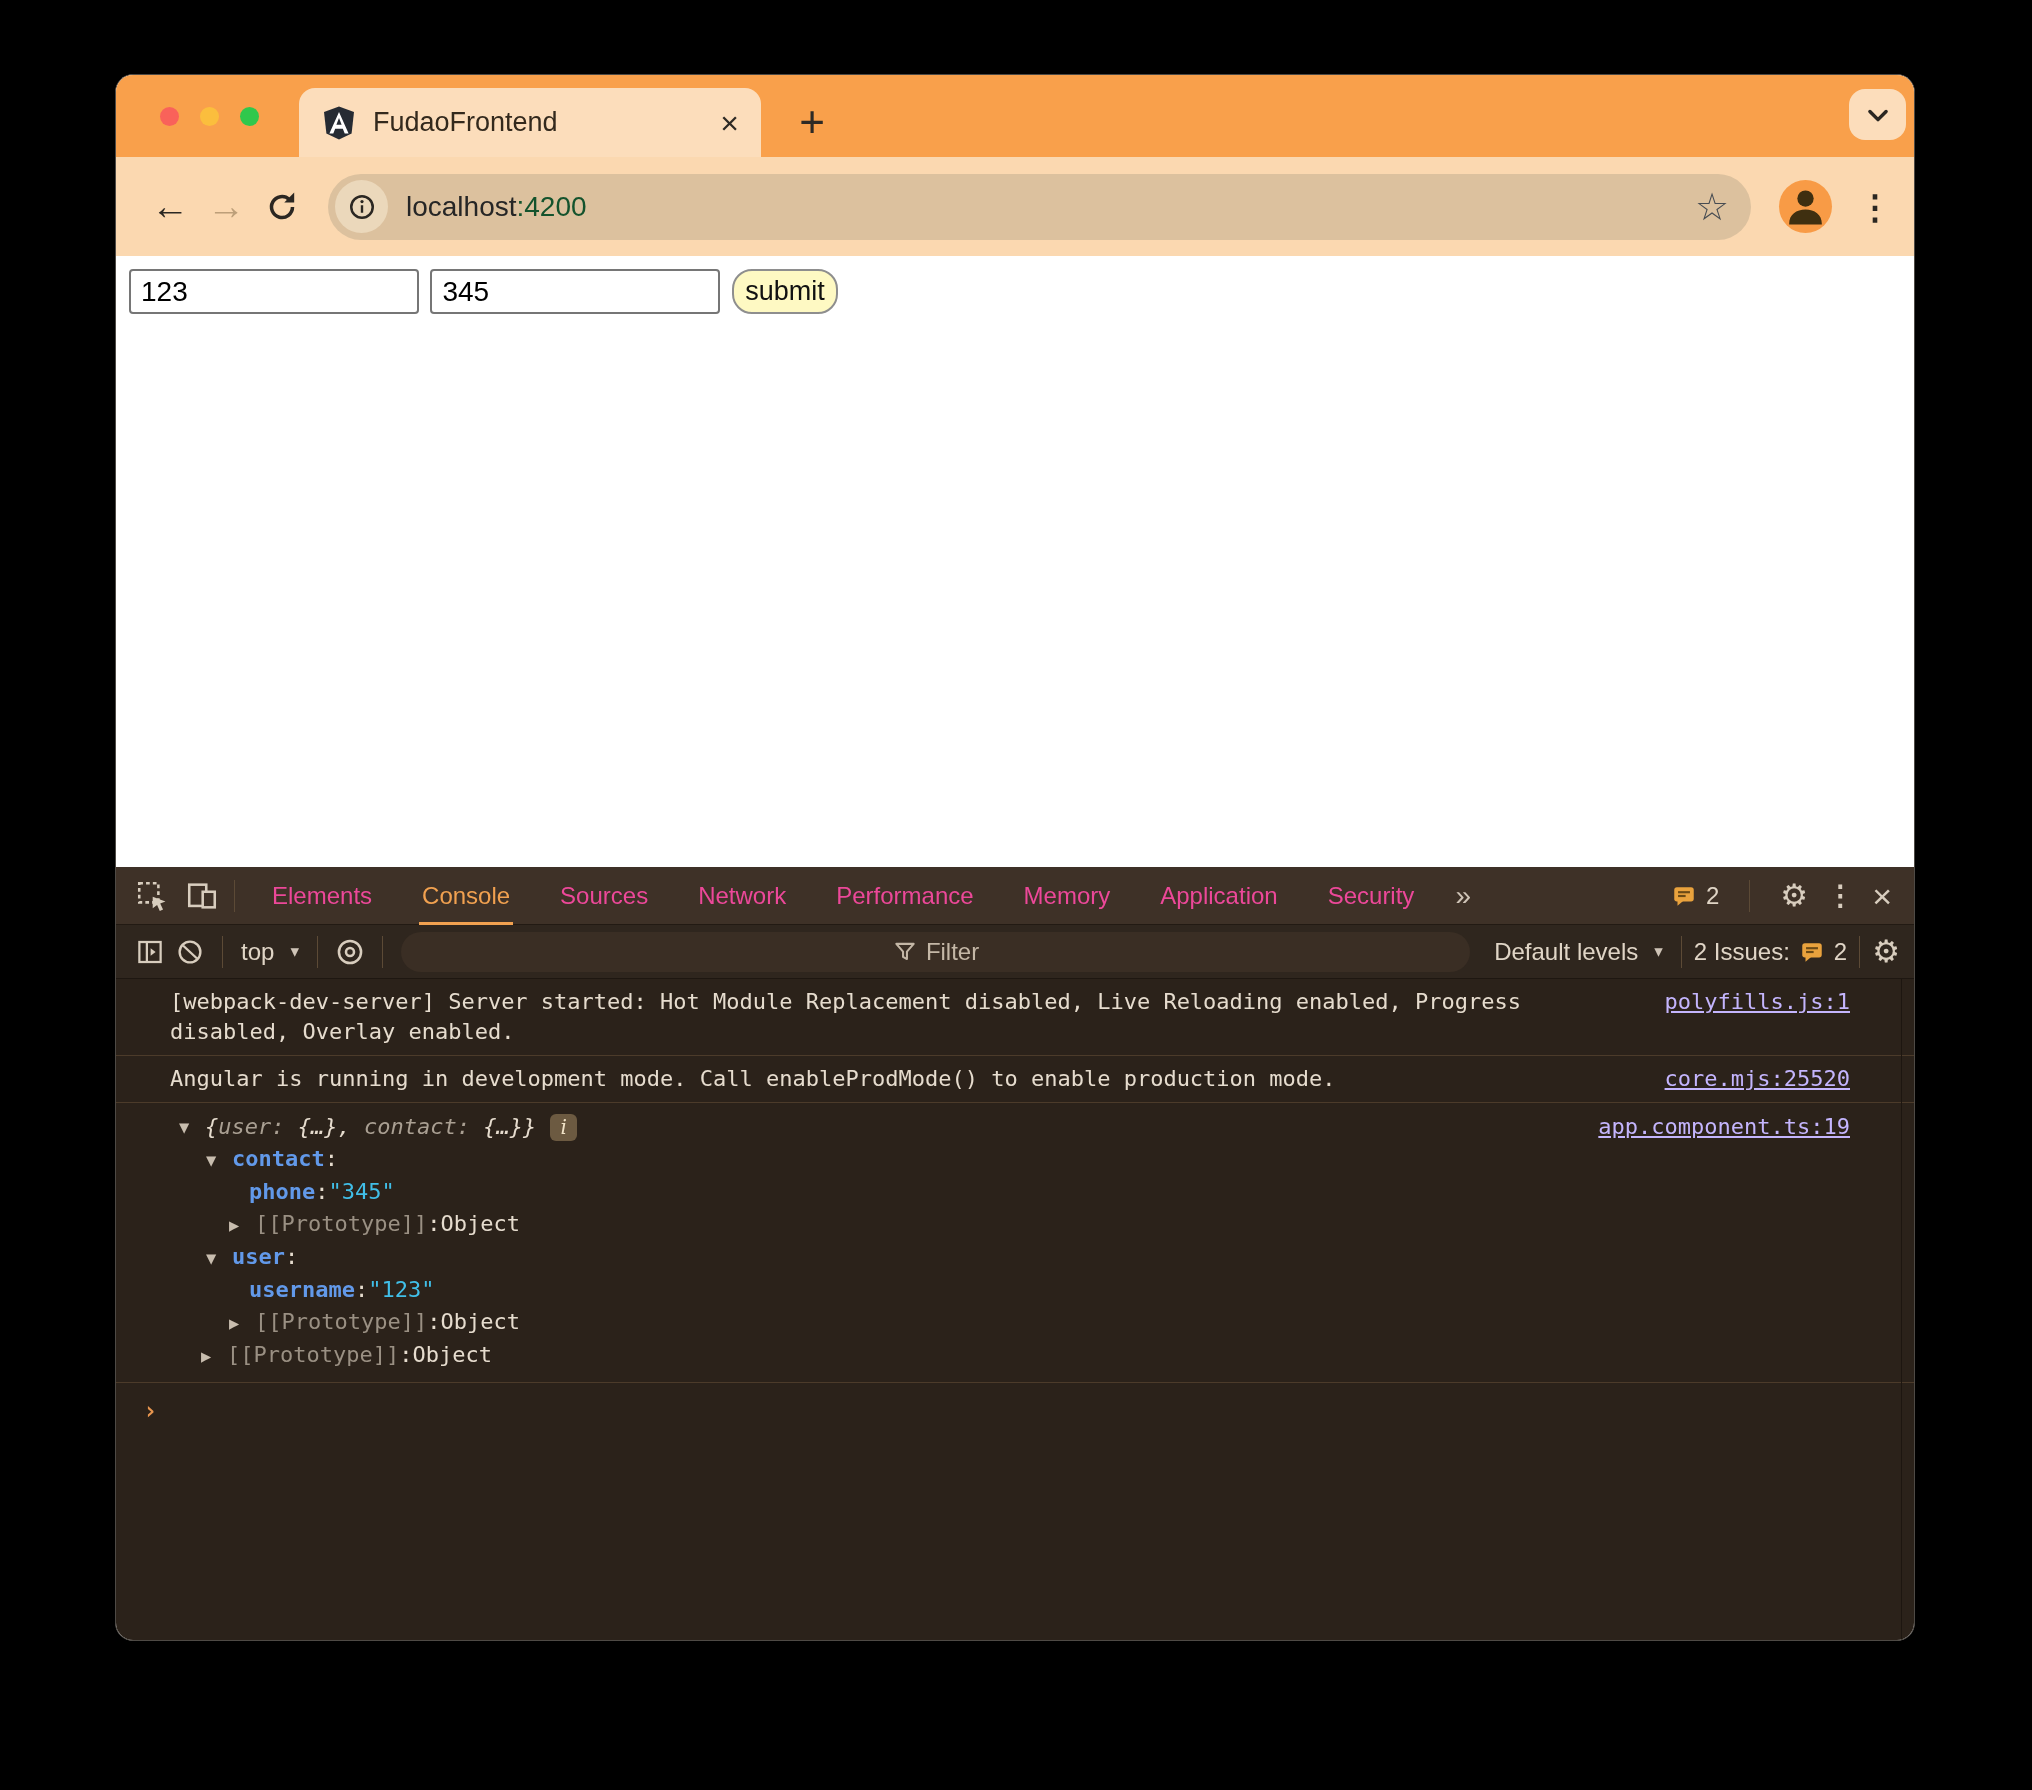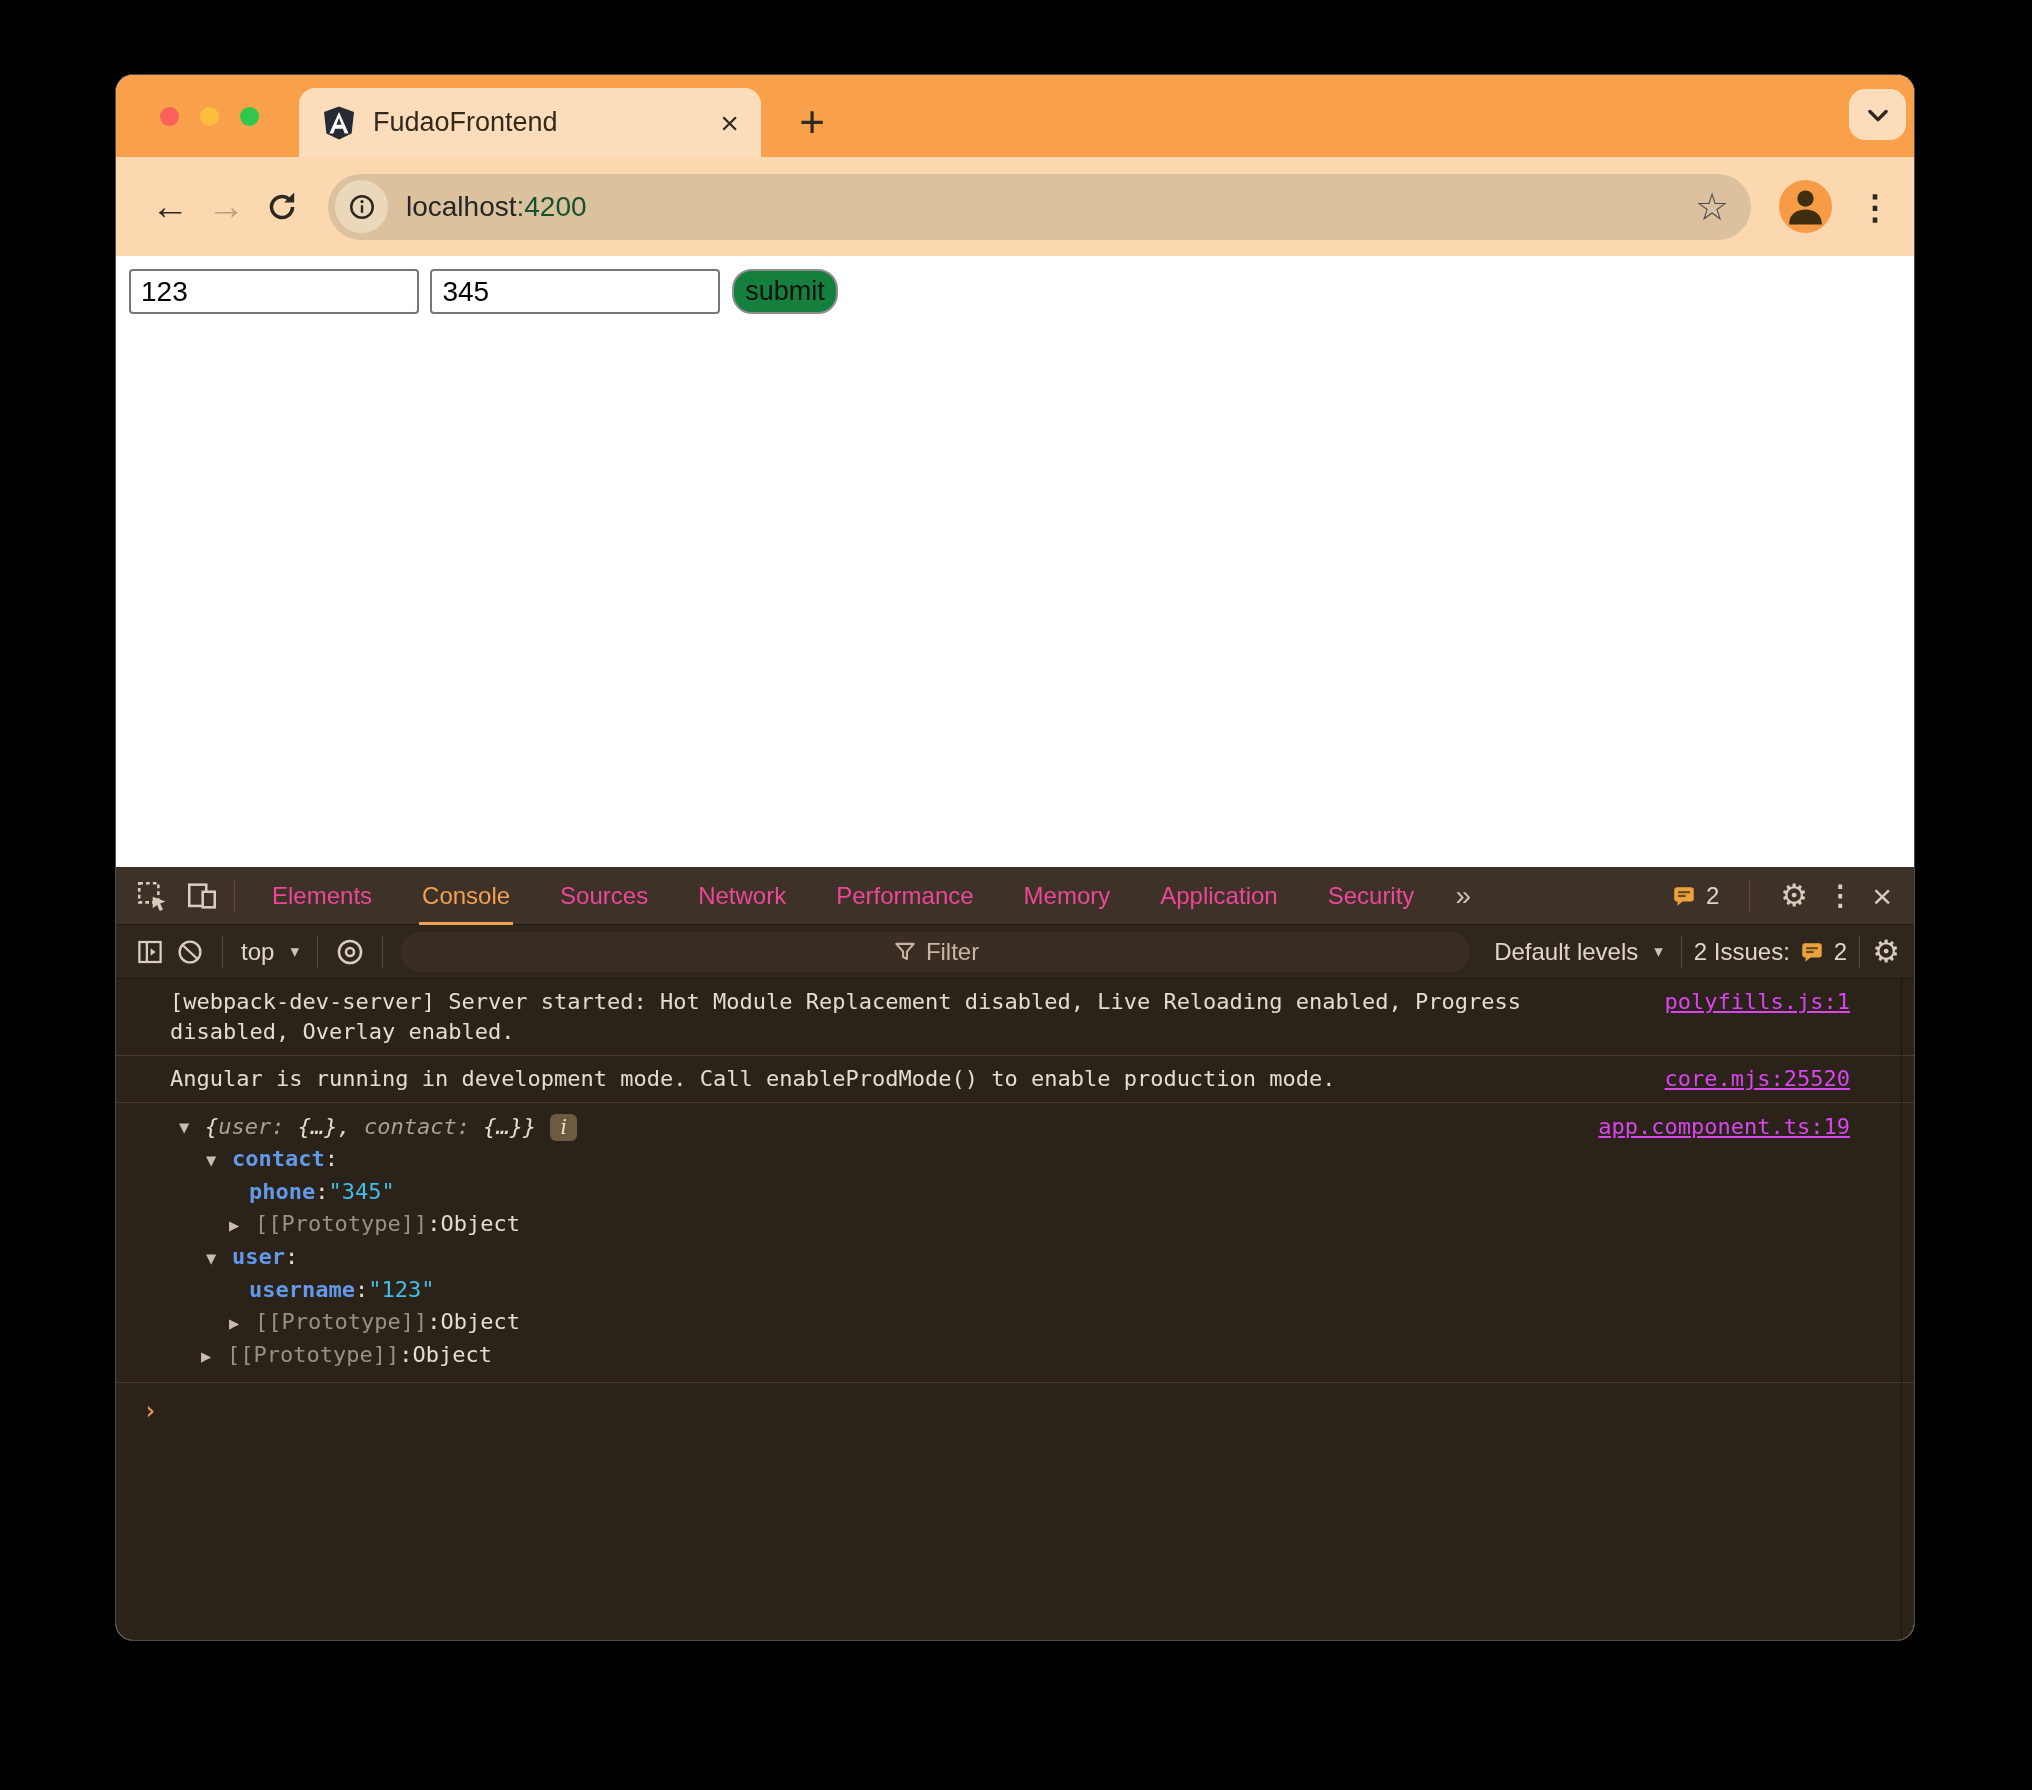--- a/index.html
+++ b/index.html
@@ -39,21 +39,21 @@
   .star { font-size:38px; color:#474C52; line-height:1; }
   .avatar { width:53px; height:53px; border-radius:50%; background:#F89B46; margin-left:28px;
             display:flex; align-items:center; justify-content:center; overflow:hidden; }
   .menu-dots { margin-left:26px; font-size:34px; color:#2B2722; font-weight:bold; width:30px; text-align:center; }
 
   
   .page { flex:1 1 auto; background:#fff; padding:13px 0 0 13px; }
   .page input { width:290px; height:45px; border:2px solid #767676; border-radius:4px;
                 font-size:28px; padding:0 10px; font-family:"Liberation Sans",sans-serif; color:#000;
                 margin-right:7px; vertical-align:top; }
-  .page button { width:106px; height:45px; background:#15803d; border:2px solid #8E8E8E; border-radius:20px;
+  .page button { width:106px; height:45px; background:#fef9c3; border:2px solid #8E8E8E; border-radius:20px;
                  font-size:27px; color:#111; font-family:"Liberation Sans",sans-serif; vertical-align:top; }
 
   
   .devtools { flex:0 0 auto; height:773px; background:#2B221A; color:#E6DCCE; display:flex; flex-direction:column; }
   .dt-tabbar { height:58px; background:#3E3127; display:flex; align-items:center; border-bottom:1px solid #221A13; flex:0 0 auto; }
   .dt-icon { width:40px; height:40px; display:flex; align-items:center; justify-content:center; flex:0 0 auto; }
   .vsep { width:1px; height:32px; background:#5C4A36; margin:0 12px; flex:0 0 auto; }
   .dt-tab { height:58px; display:flex; align-items:center; padding:0 25px; font-size:24px; color:#ec4899; position:relative; }
   .dt-tab.active { color:#F1A150; }
   .dt-tab.active::after { content:""; position:absolute; left:22px; right:22px; bottom:0; height:3px; background:#F1A150; }
@@ -67,21 +67,21 @@
   .dt-toolbar { height:54px; background:#2F261E; display:flex; align-items:center; border-bottom:1px solid #1E1711; flex:0 0 auto; padding:0 14px; }
   .ctx { font-size:24px; color:#E0D5C6; margin:0 6px; display:flex; align-items:center; gap:16px; }
   .caret { font-size:17px; color:#CFC4B7; }
   .filterpill { flex:1; height:40px; background:#3A2E24; border-radius:20px; margin:0 18px 0 6px;
                 display:flex; align-items:center; padding:0 16px; gap:8px;justify-content:center; }
   .filter-ph { font-size:24px; color:#C4B7A6; }
 
   .dt-console { flex:1 1 auto; font-family:"DejaVu Sans Mono", monospace; font-size:22px; overflow:hidden; position:relative; }
   .c-row { display:flex; align-items:flex-start; border-bottom:1px solid #4C3B2A; padding:8px 64px 8px 54px; line-height:30px; }
   .c-msg { flex:1 1 auto; color:#E6DCCE; }
-  .c-src { margin-left:24px; color:#d946ef; text-decoration:underline; white-space:nowrap; flex:0 0 auto; }
+  .c-src { margin-left:24px; color:#c4b5fd; text-decoration:underline; white-space:nowrap; flex:0 0 auto; }
   .c-group { border-bottom:1px solid #4C3B2A; padding:8px 64px 10px 0; }
   .g-head { display:flex; align-items:flex-start; line-height:32px; }
   .t-line { line-height:32px; display:flex; align-items:baseline; }
   .tw { width:26px; display:inline-block; color:#C8BDAE; font-size:17px; flex:0 0 auto; }
   .it { font-style:italic; }
   .okey { color:#A99F92; }
   .oval { color:#E6DCCE; }
   .kblue { color:#6299E9; font-weight:bold; }
   .vcyan { color:#41BFE8; }
   .kgray { color:#9A9083; }

